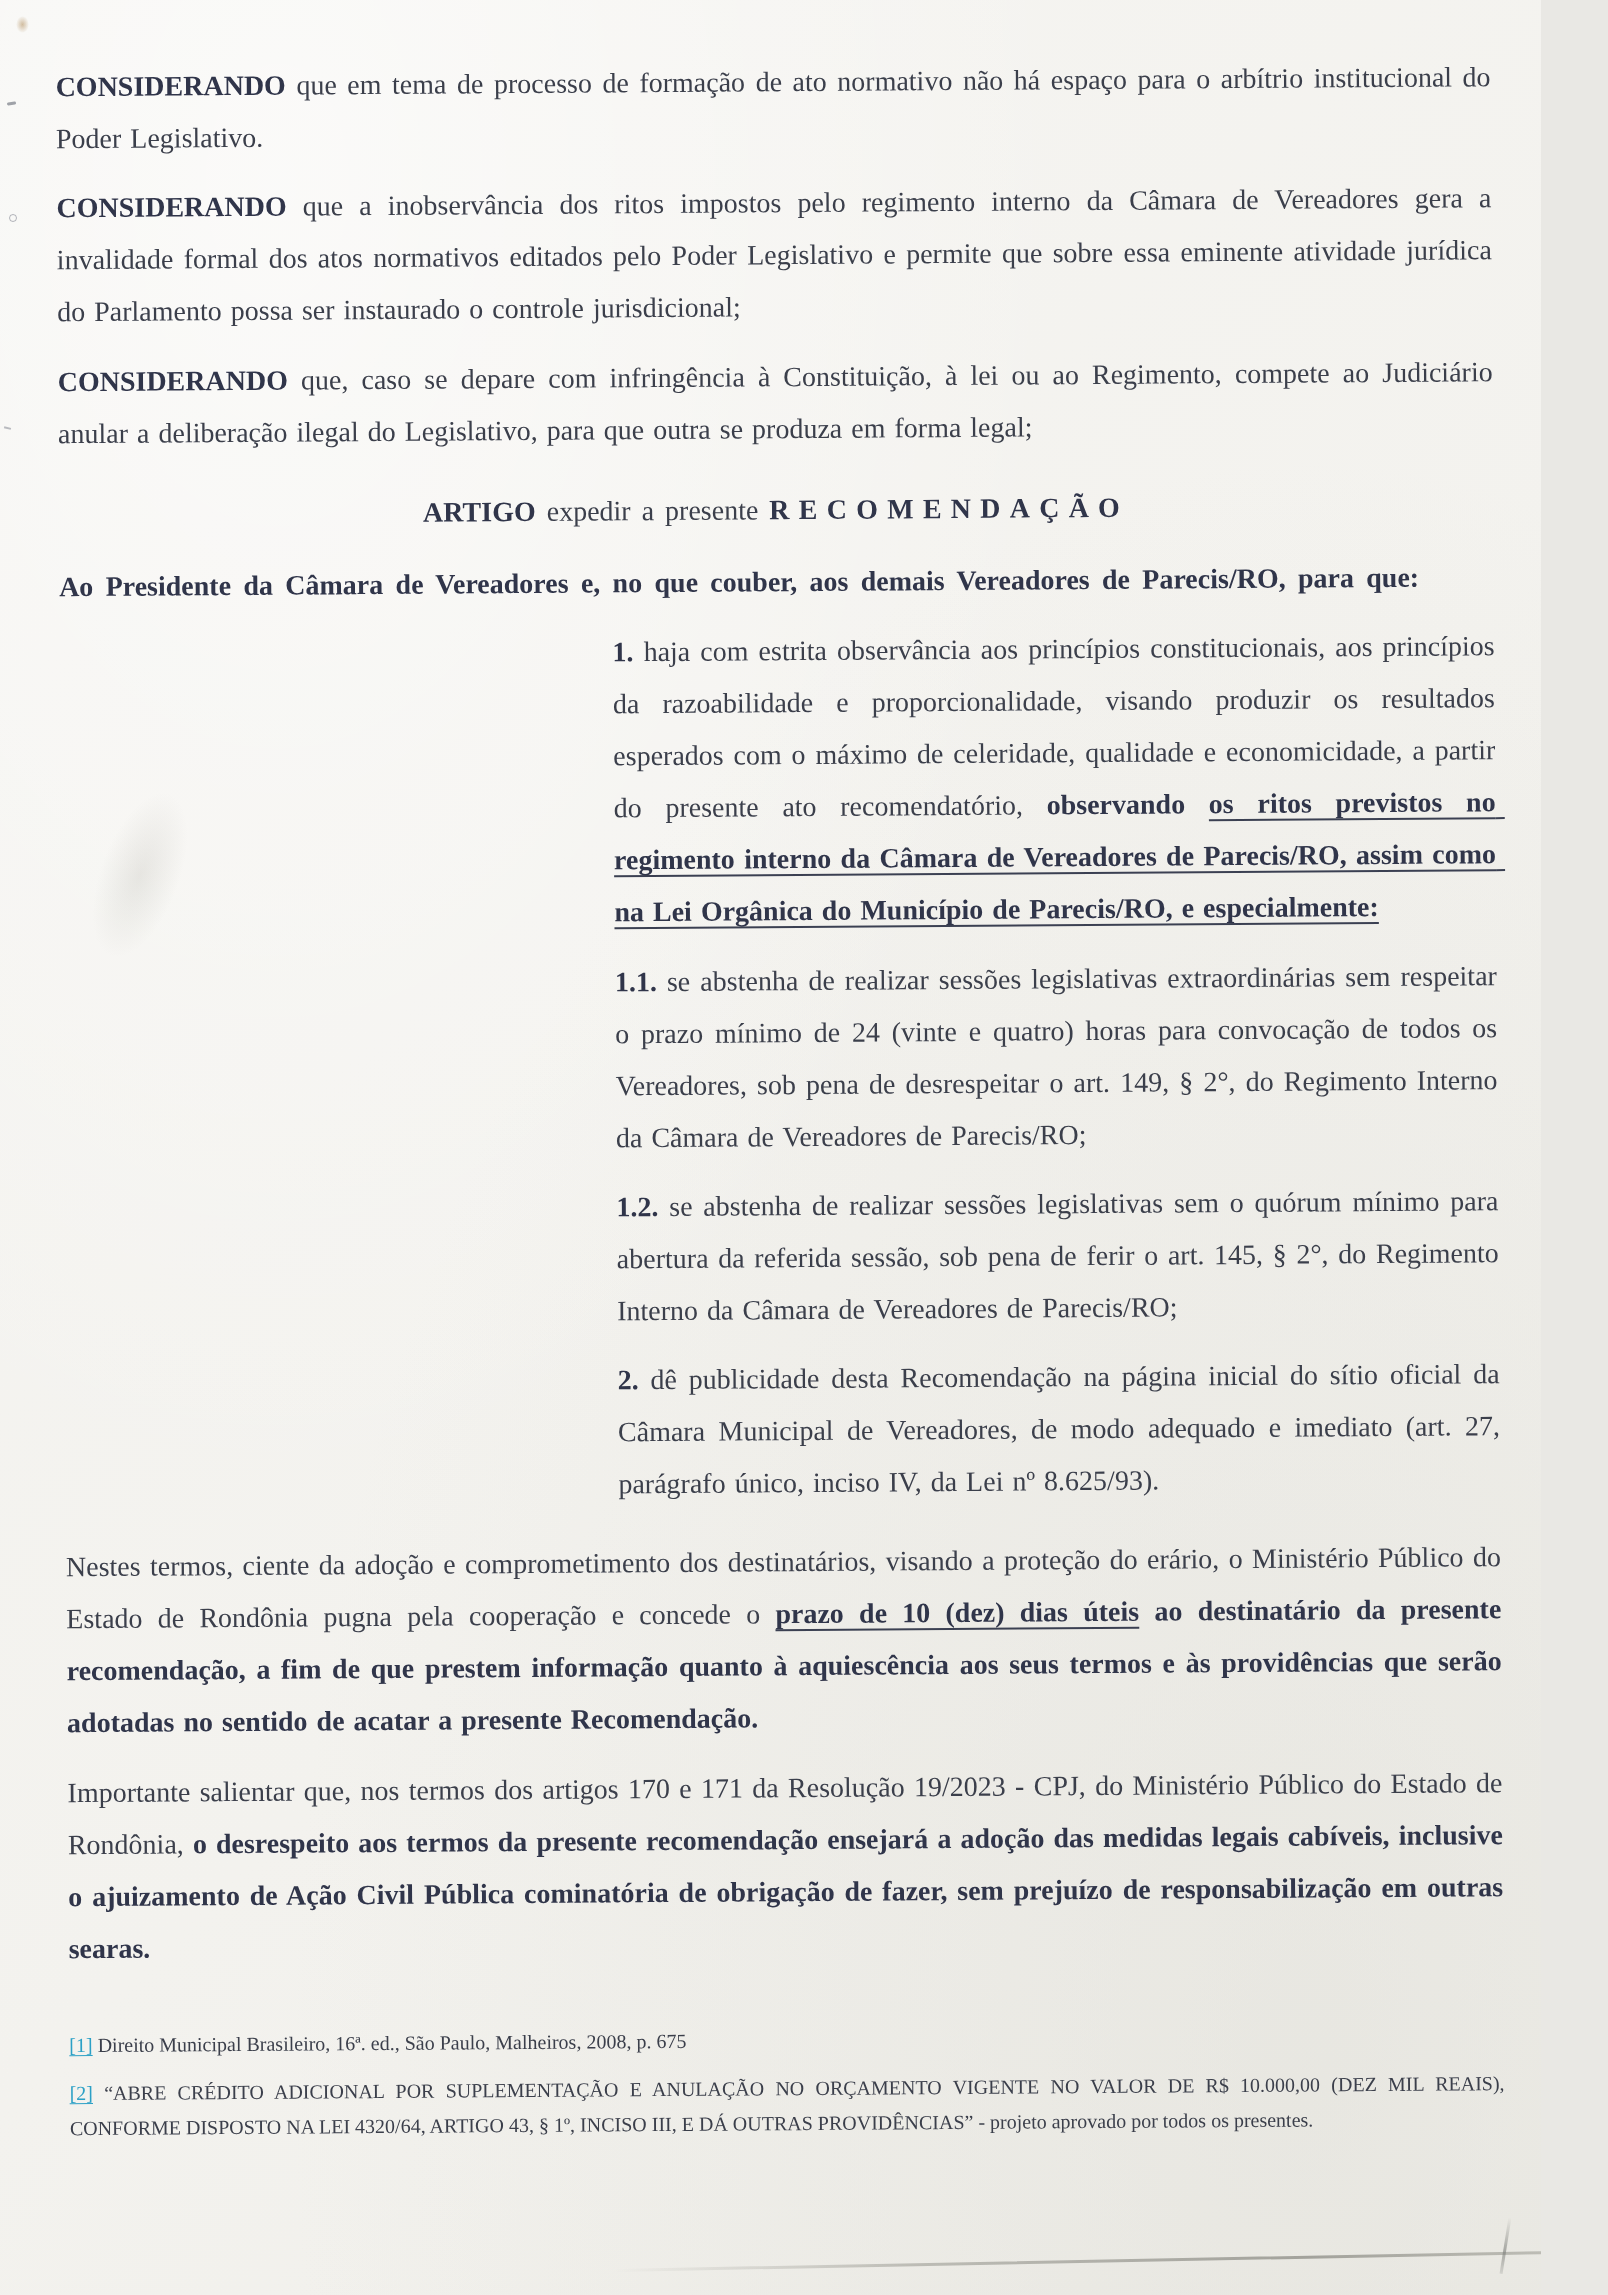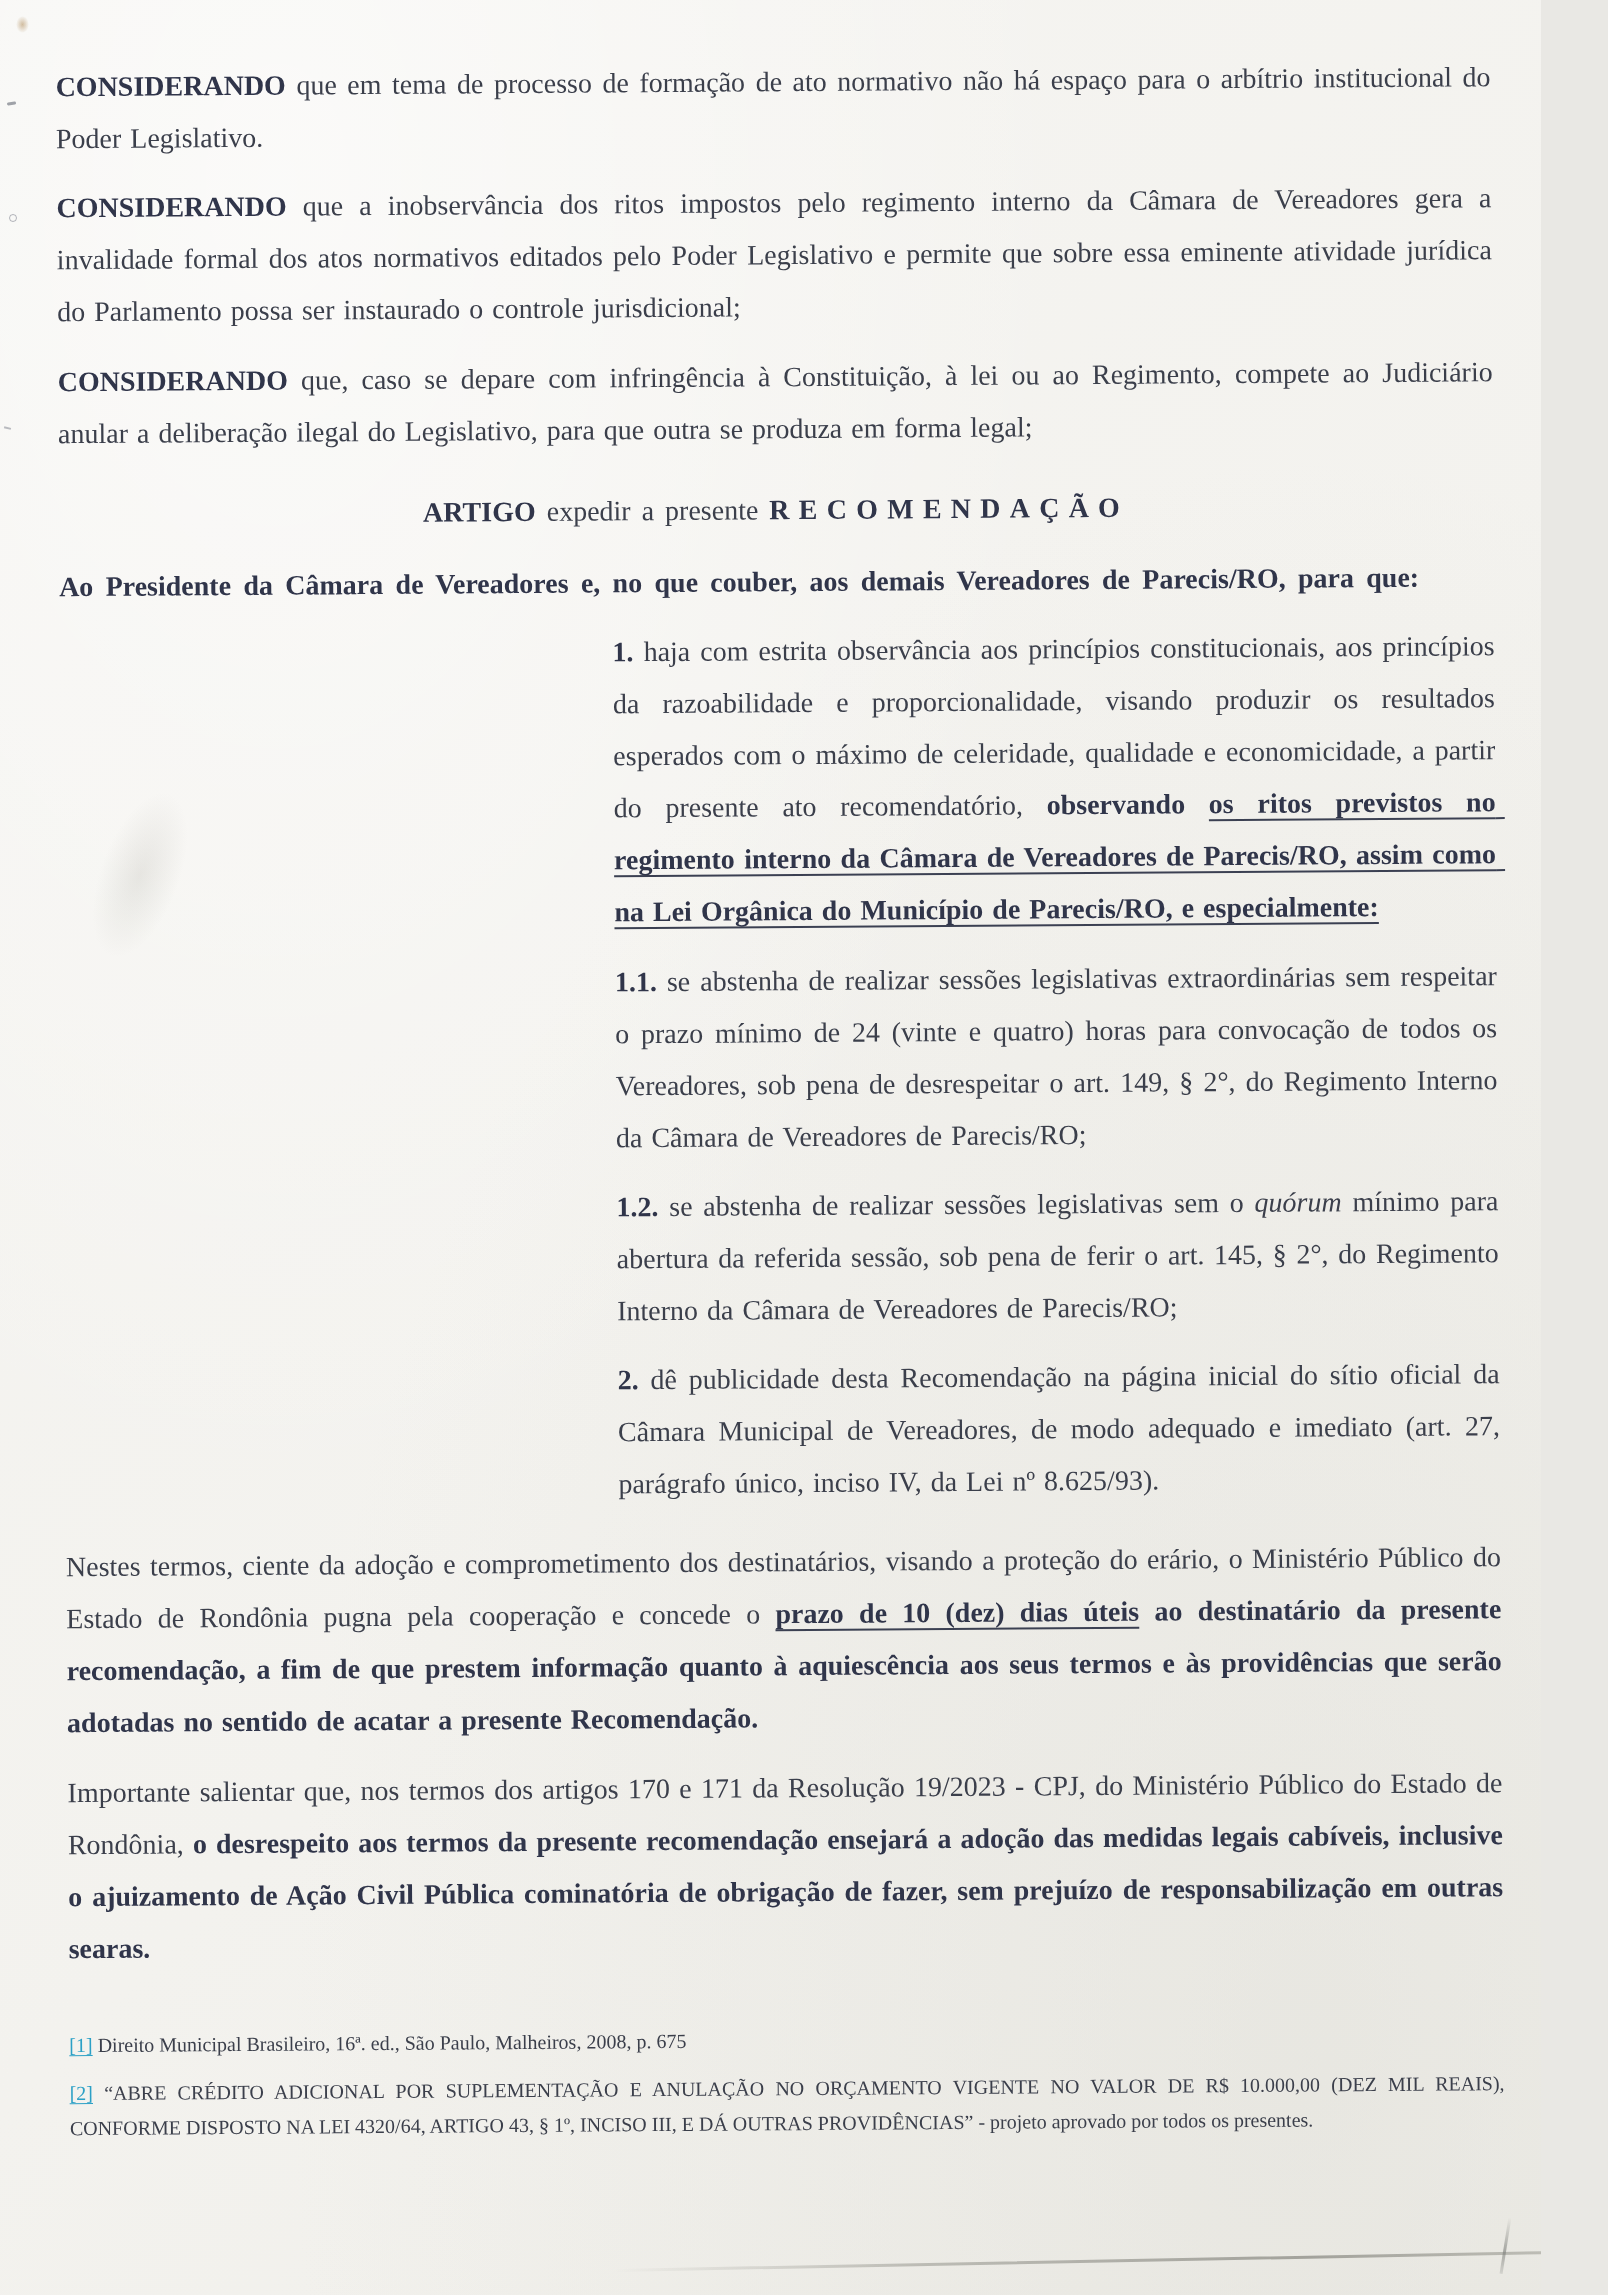--- a/index.html
+++ b/index.html
@@ -35,21 +35,21 @@
     word-spacing: 2px;
   }
   .para span { white-space: pre-wrap; }
   .b { font-weight: bold; color: #30354a; }
   .u {
     text-decoration-line: underline;
     text-decoration-thickness: 2.3px;
     text-underline-offset: 6px;
     text-decoration-color: #3b4052;
   }
-  .i { font-style: italic; }
+  .i { }
   .sp { letter-spacing: 0.33em; }
   .centered { text-align: center; margin: 29px 0 27px 0; word-spacing: 4px; }
   .indented { margin-left: 553px; margin-bottom: 17.4px; }
   .gap-after-resolve { margin-bottom: 20px; }
   [data-name="addressee"] { word-spacing: 5.3px; }
   [data-name="item-2"] { margin-bottom: 27px; }
   [data-name="considerando-3"] { margin-bottom: 0; }
   .footnotes { margin-top: 53px; }
   .footnote {
     margin: 0 0 13.4px 0;

